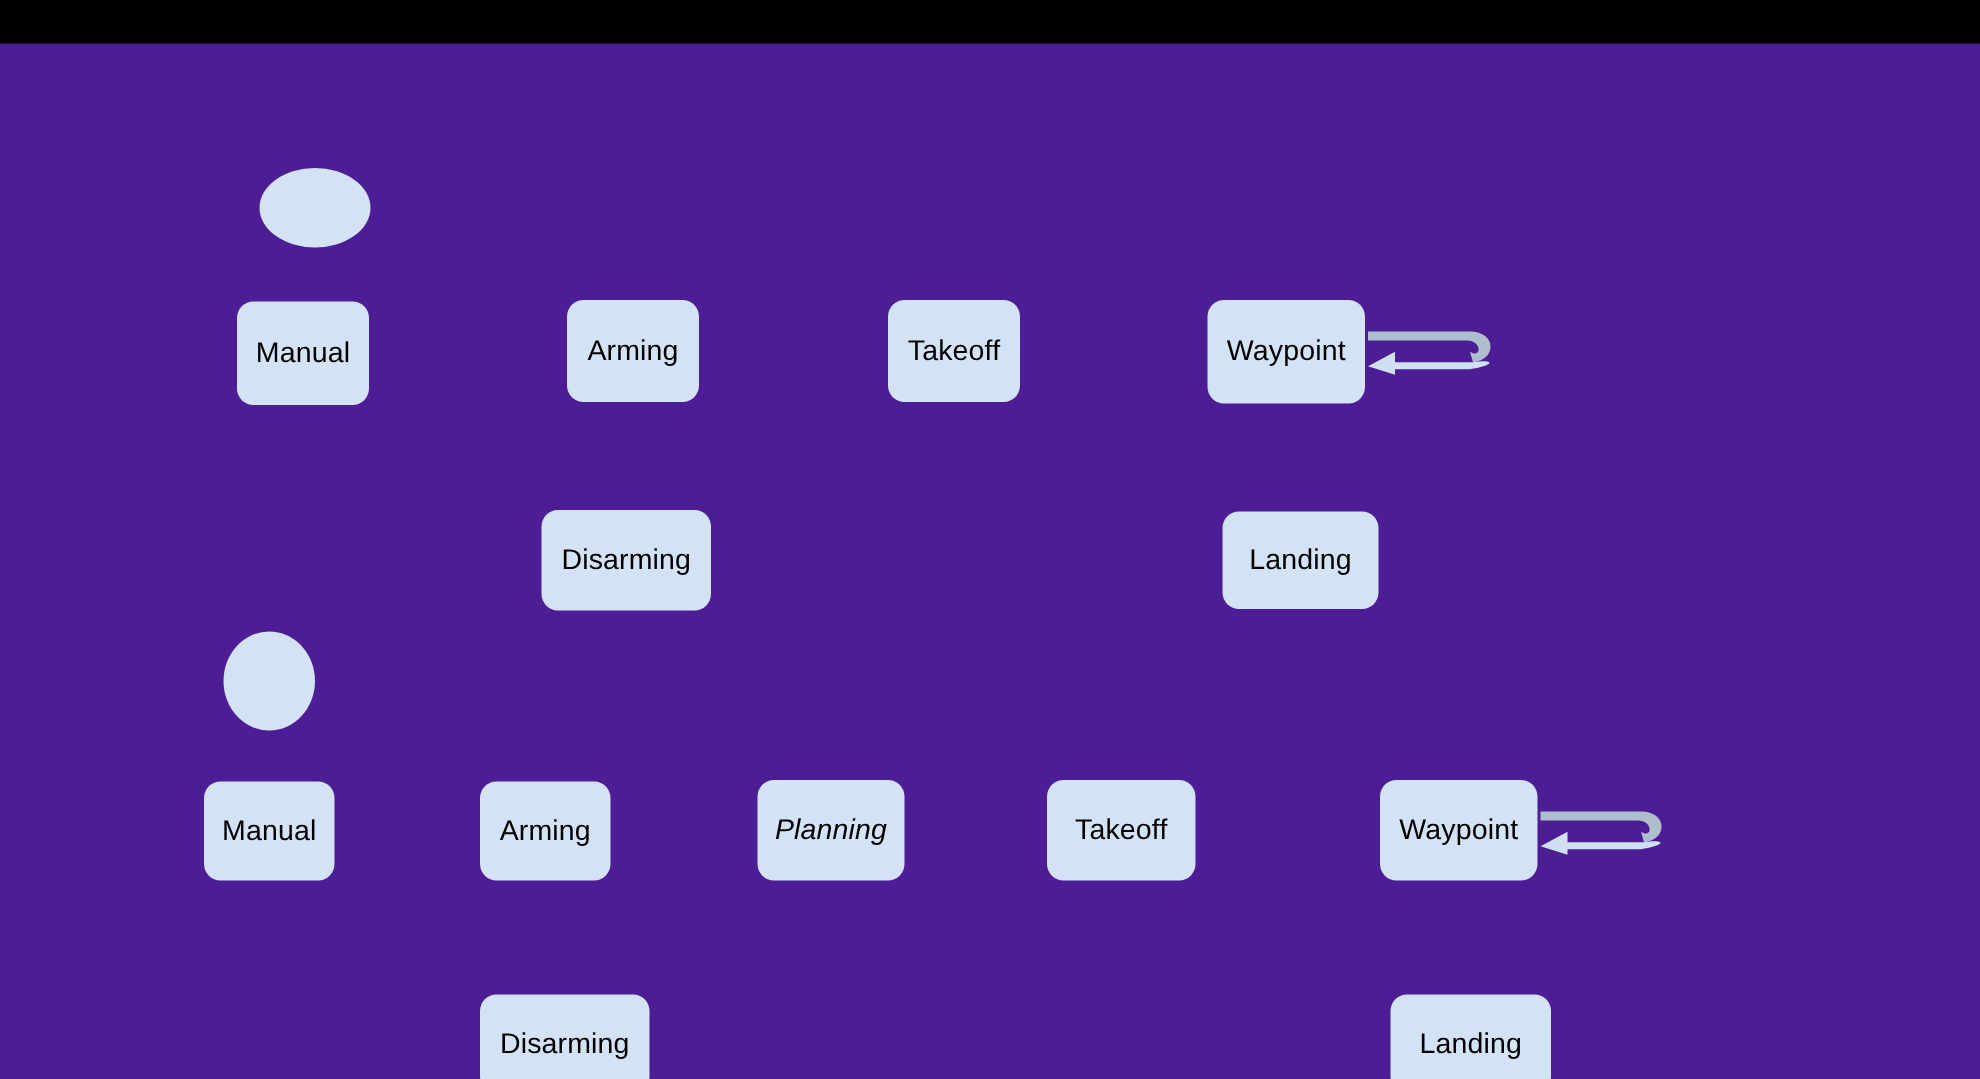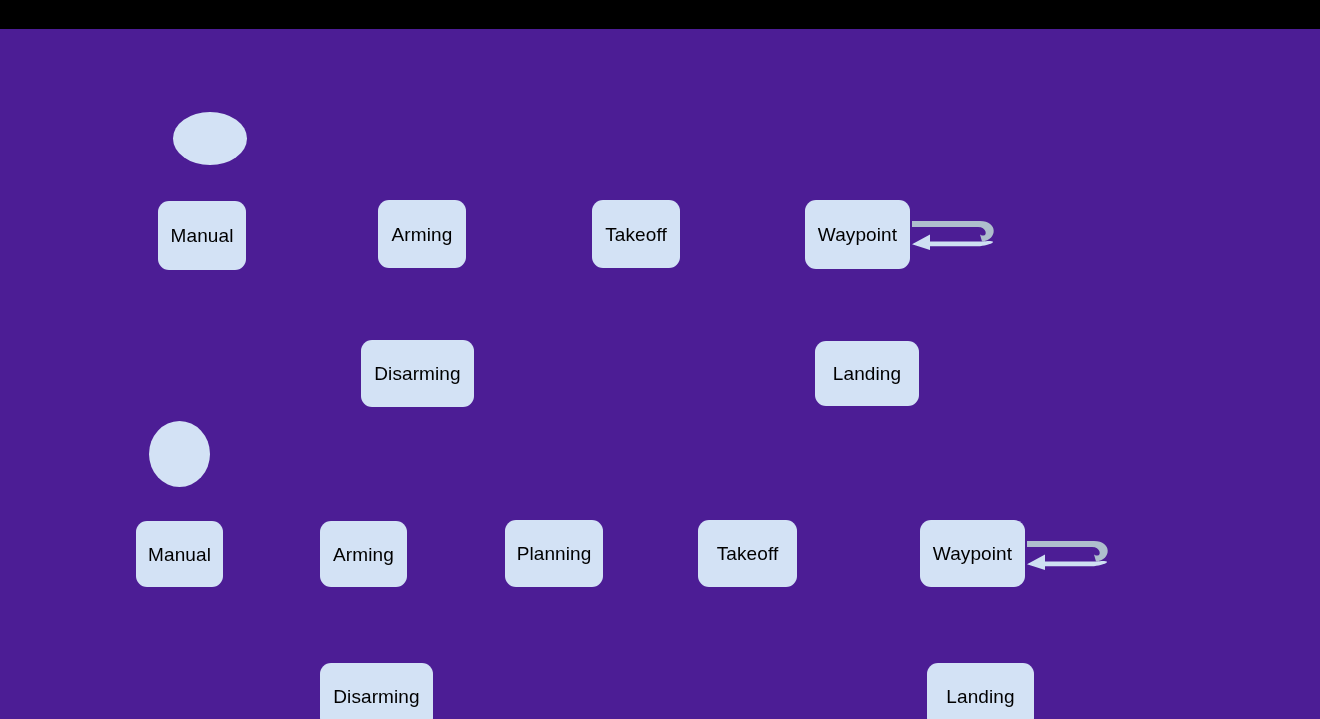--- a/index.html
+++ b/index.html
@@ -54,21 +54,21 @@
     <div class="node state-box" style="left: 805px; top: 171px; width: 105px; height: 69px; background: rgb(211, 226, 245); color: rgb(0, 0, 0);">Waypoint</div>
     <div class="node state-box" style="left: 361px; top: 311px; width: 113px; height: 67px; background: rgb(211, 226, 245); color: rgb(0, 0, 0);">Disarming</div>
     <div class="node state-box" style="left: 815px; top: 312px; width: 104px; height: 65px; background: rgb(211, 226, 245); color: rgb(0, 0, 0);">Landing</div>
     <svg class="loop-svg" width="86" height="34" viewBox="0 0 86 34" style="left: 910px; top: 190px;">
       <path d="M 2,2 L 70,2 C 88,2 88,21.08 72,22.44 L 70,15.440000000000001 C 78,20.4 78,8 68,8 L 2,8 Z" fill="#aebecd"></path>
       <path d="M 72,22.44 L 20,22.44 L 20,15.440000000000001 L 2,25.16 L 20,30.88 L 20,27.16 L 70,27.16 C 87,24.48 87,20.4 72,22.44 Z" fill="#cfe0f3"></path>
     </svg>
     <div class="node start-node" style="left: 149px; top: 392px; width: 61px; height: 66px; background: rgb(211, 226, 245);"></div>
     <div class="node state-box" style="left: 136px; top: 492px; width: 87px; height: 66px; background: rgb(211, 226, 245); color: rgb(0, 0, 0);">Manual</div>
     <div class="node state-box" style="left: 320px; top: 492px; width: 87px; height: 66px; background: rgb(211, 226, 245); color: rgb(0, 0, 0);">Arming</div>
-    <div class="node state-box" style="left: 505px; top: 491px; width: 98px; height: 67px; background: rgb(211, 226, 245); color: rgb(0, 0, 0);">Planning</div>
+    <div class="node state-box" style="left: 505px; top: 491px; width: 98px; height: 67px; background: rgb(211, 226, 245); color: rgb(0, 0, 0); font-style: italic;">Planning</div>
     <div class="node state-box" style="left: 698px; top: 491px; width: 99px; height: 67px; background: rgb(211, 226, 245); color: rgb(0, 0, 0);">Takeoff</div>
     <div class="node state-box" style="left: 920px; top: 491px; width: 105px; height: 67px; background: rgb(211, 226, 245); color: rgb(0, 0, 0);">Waypoint</div>
     <div class="node state-box" style="left: 320px; top: 634px; width: 113px; height: 66px; background: rgb(211, 226, 245); color: rgb(0, 0, 0);">Disarming</div>
     <div class="node state-box" style="left: 927px; top: 634px; width: 107px; height: 66px; background: rgb(211, 226, 245); color: rgb(0, 0, 0);">Landing</div>
     <svg class="loop-svg" width="85" height="34" viewBox="0 0 85 34" style="left: 1025px; top: 510px;">
       <path d="M 2,2 L 69,2 C 87,2 87,21.08 71,22.44 L 69,15.440000000000001 C 77,20.4 77,8 67,8 L 2,8 Z" fill="#aebecd"></path>
       <path d="M 71,22.44 L 20,22.44 L 20,15.440000000000001 L 2,25.16 L 20,30.88 L 20,27.16 L 69,27.16 C 86,24.48 86,20.4 71,22.44 Z" fill="#cfe0f3"></path>
     </svg>
   </div>
 

